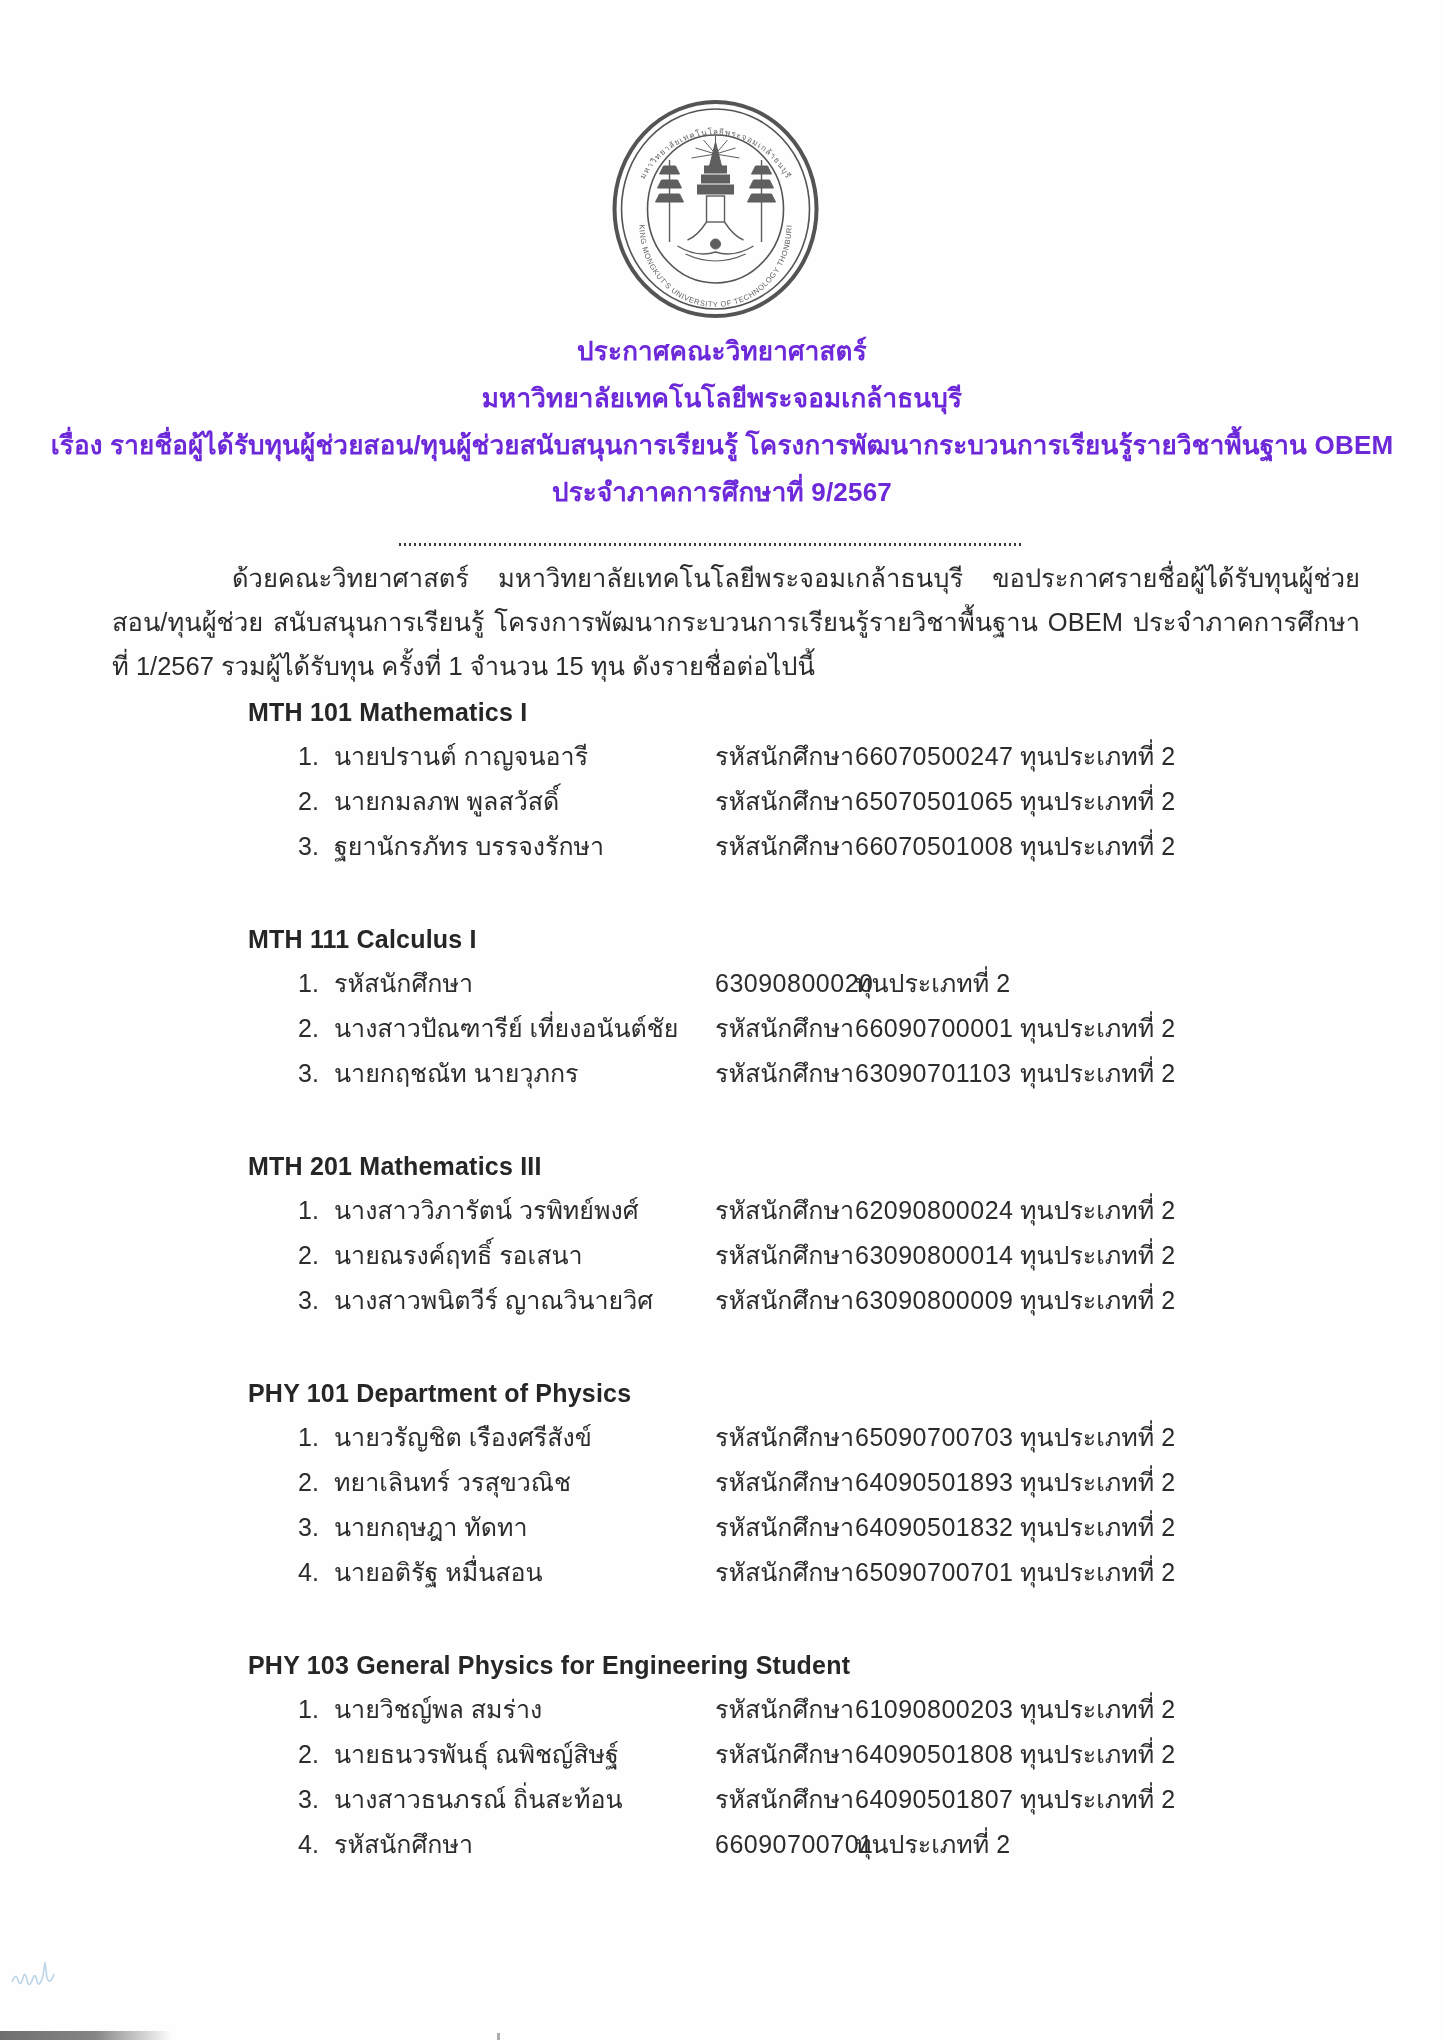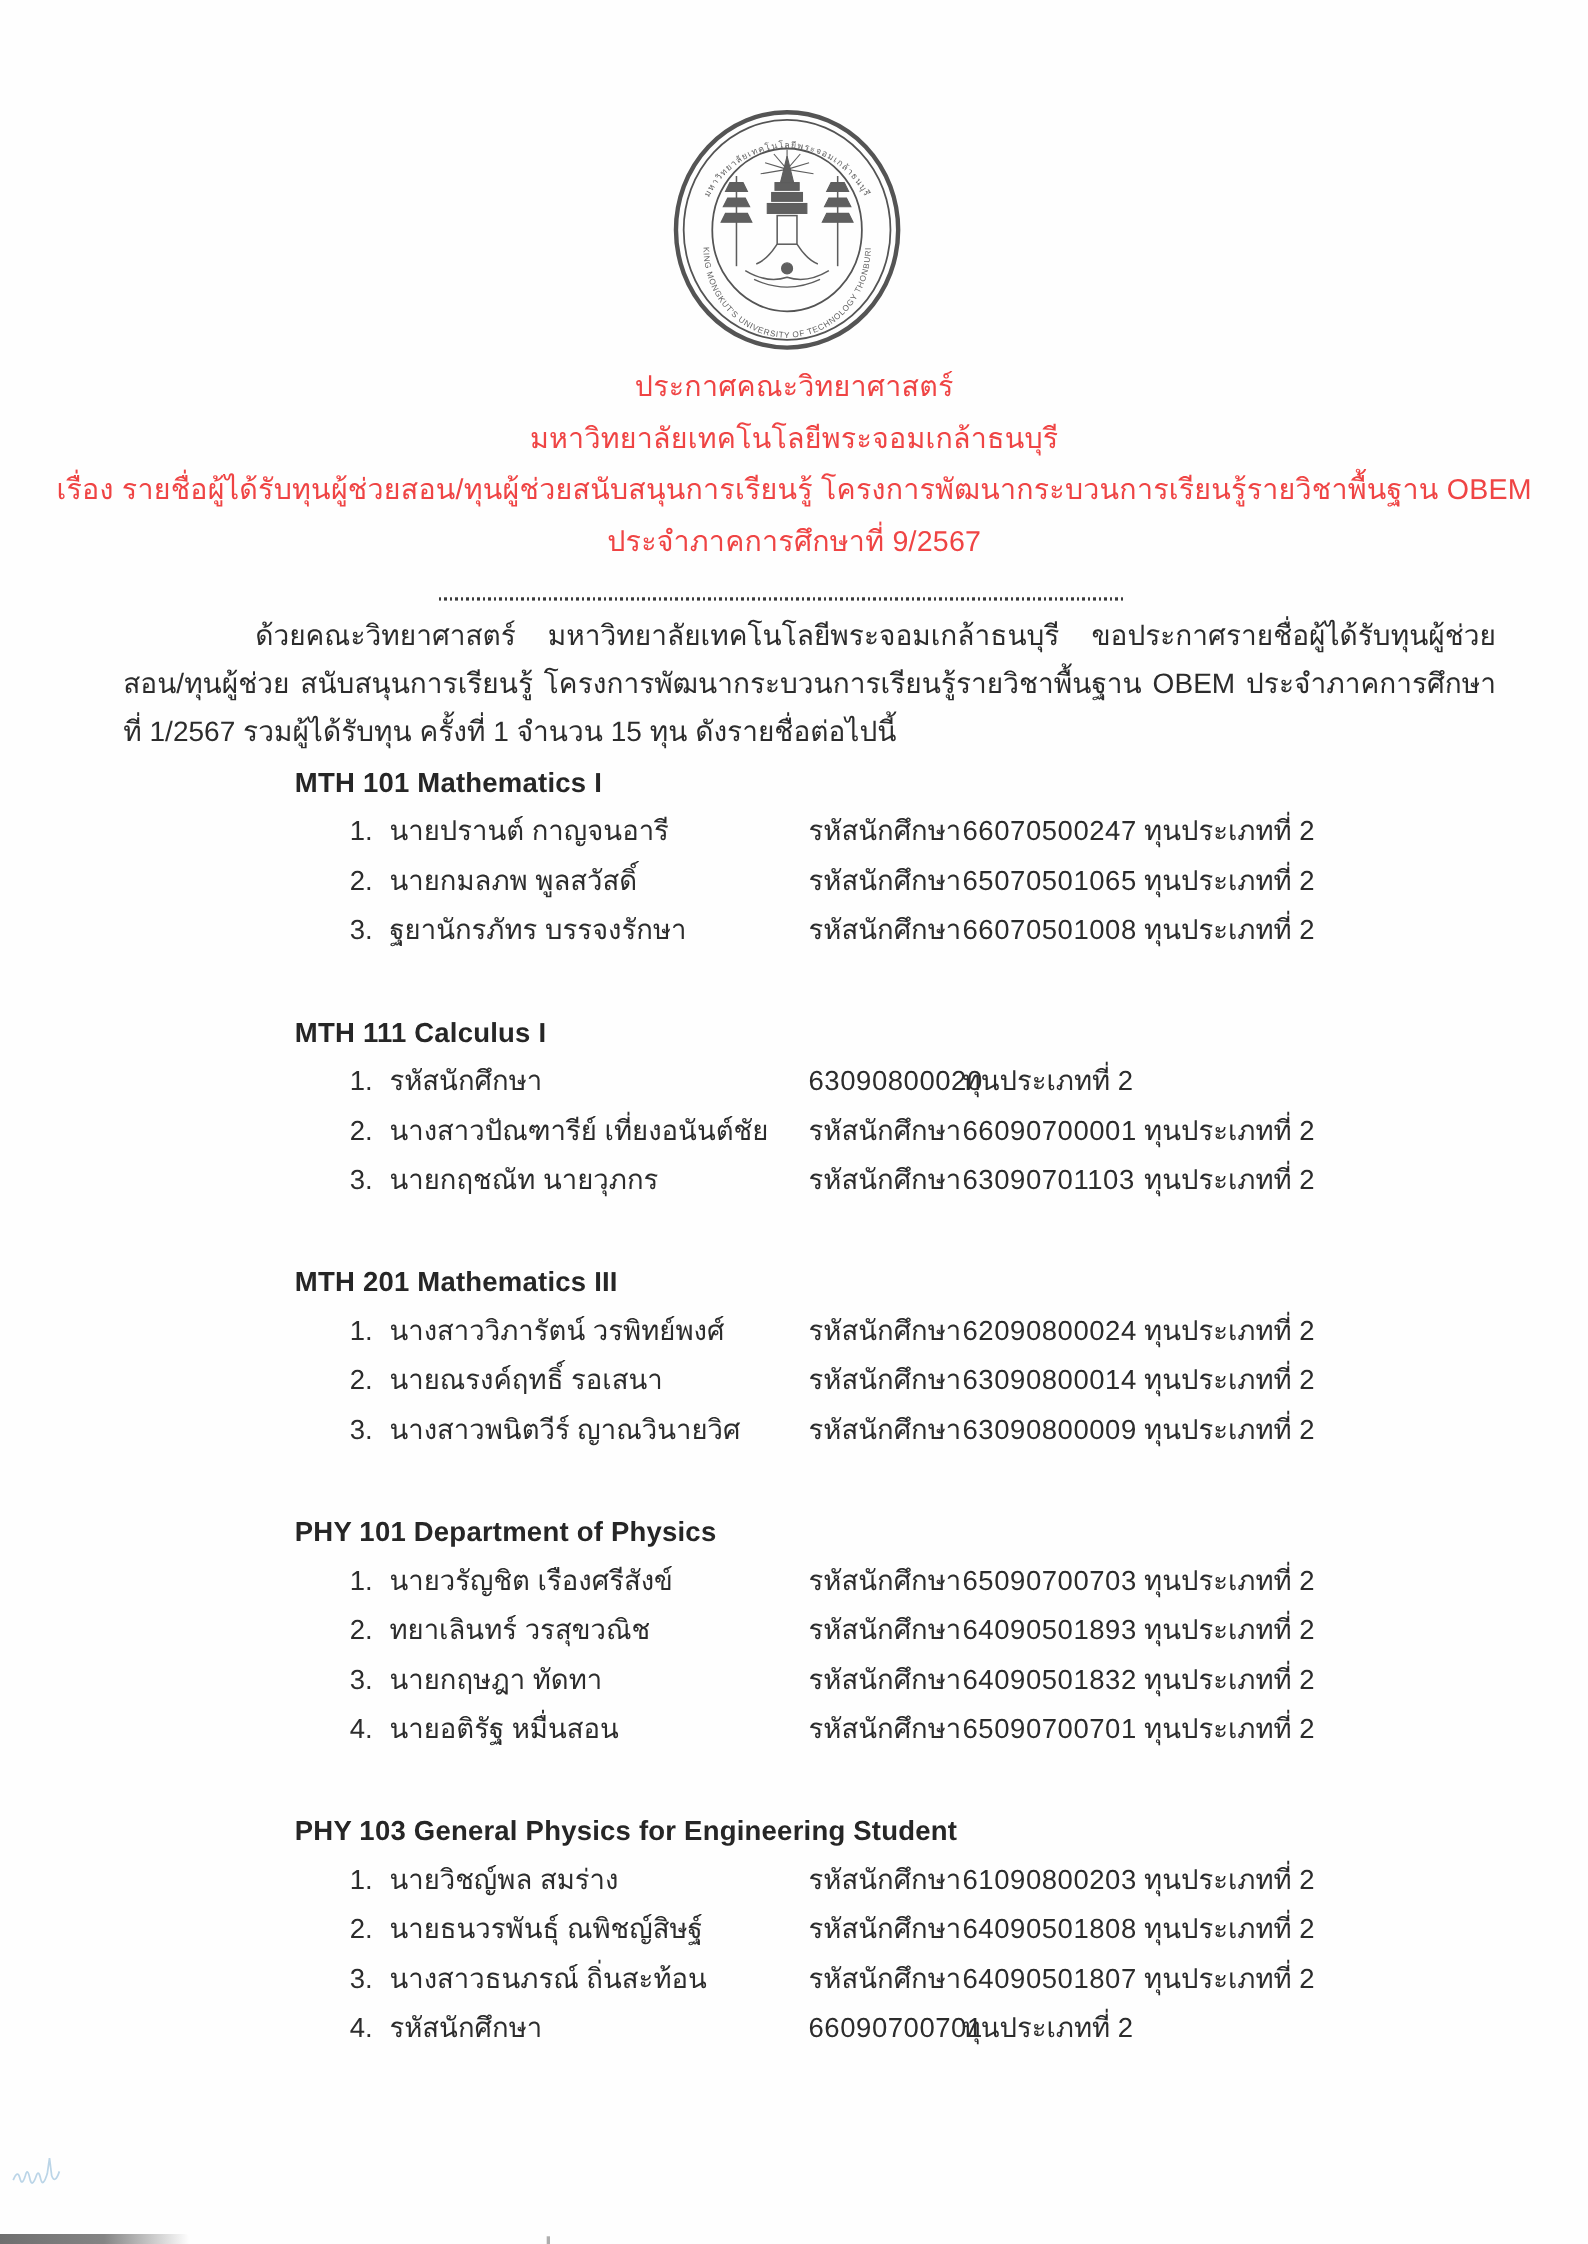--- a/index.html
+++ b/index.html
@@ -10,37 +10,37 @@
     font-family:"Liberation Sans",sans-serif;
     color:#2e2e2e;
     overflow:hidden;
   }
   
   .seal{position:absolute;top:96px;left:50%;transform:translateX(-53%);width:216px;height:226px;}
   .seal svg{display:block;opacity:.88;}
   
   .doc-header{
     position:absolute;top:328px;left:0;width:100%;
-    text-align:center;font-weight:normal;font-size:26px;line-height:47px;
-    color:#ef4444;letter-spacing:.2px;
+    text-align:center;font-weight:bold;font-size:26px;line-height:47px;
+    color:#6d28d9;letter-spacing:.2px;
   }
   
   .dotted{
     position:absolute;top:543px;left:399px;width:622px;height:3px;
     background-image:repeating-linear-gradient(90deg,#3a3a3a 0 2px,transparent 2px 5px);
   }
   
   .intro{
     position:absolute;top:556px;left:112px;width:1248px;margin:0;
     font-size:25.5px;line-height:44px;text-indent:120px;
     text-align:justify;color:#2c2c2c;
   }
   
   .sections{position:absolute;top:690px;left:0;width:100%;}
-  .course-section{margin-bottom:48px;margin-left:20px;}
+  .course-section{margin-bottom:48px;}
   .course-title{
     margin-left:248px;font-size:25px;font-weight:bold;
     line-height:44px;color:#262626;letter-spacing:.2px;
   }
   .student-row{
     display:grid;
     grid-template-columns:36px 381px 140px 165px auto;
     margin-left:298px;
     font-size:25px;line-height:45px;color:#2c2c2c;
   }

